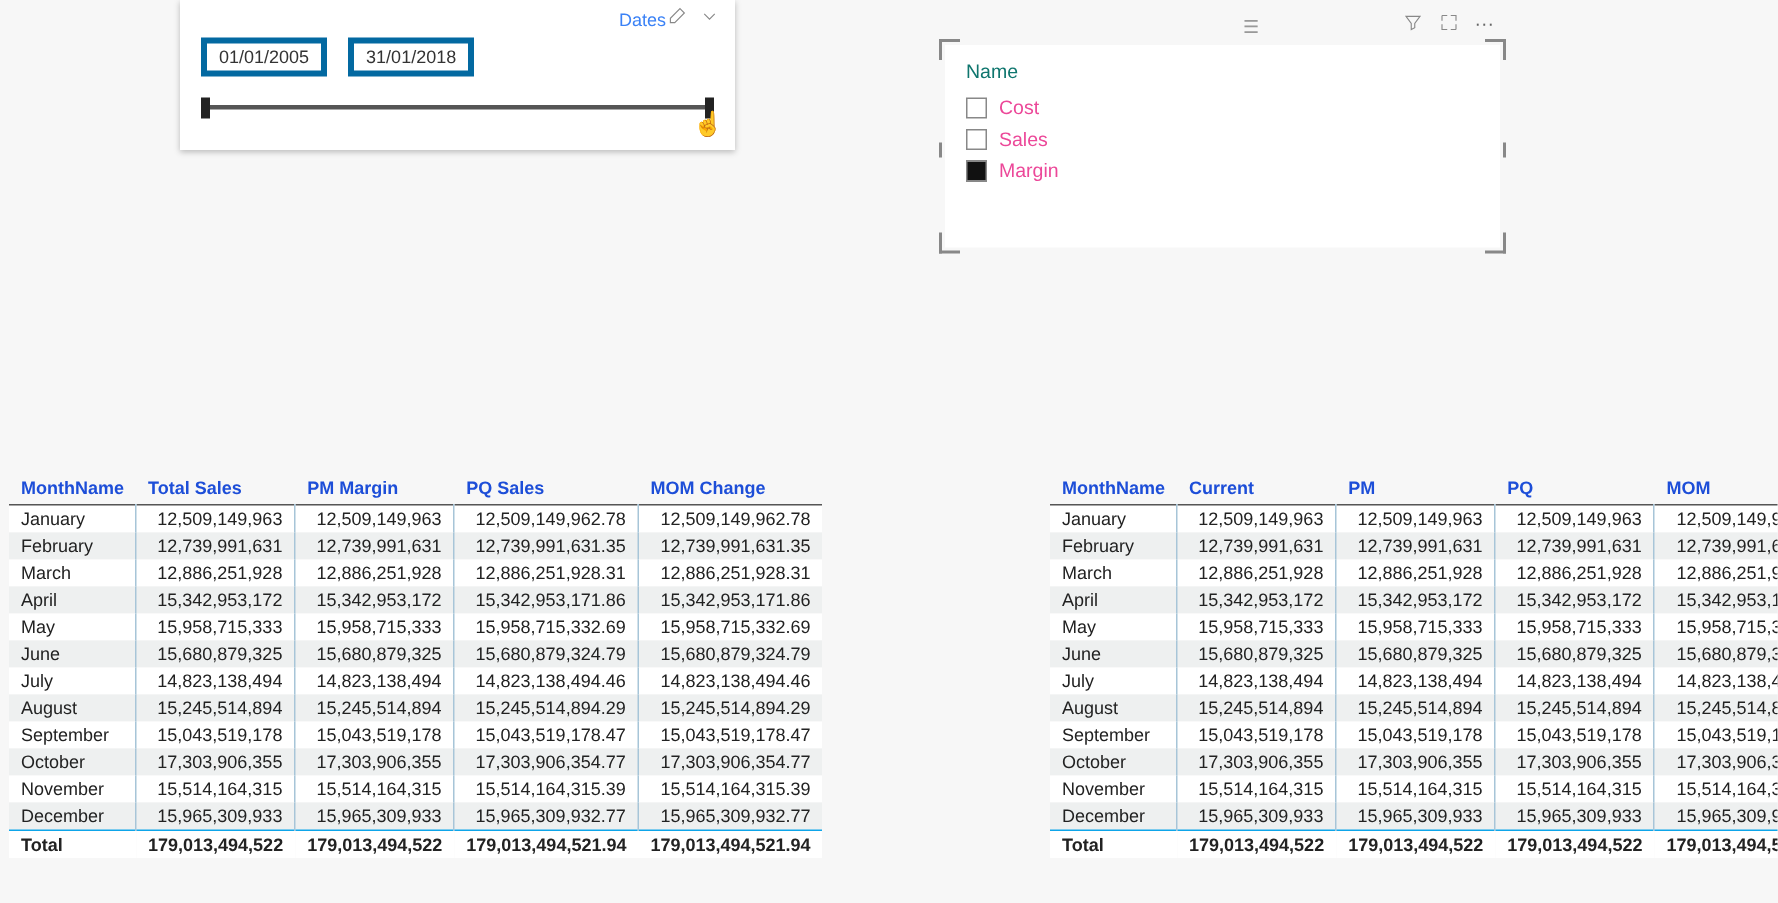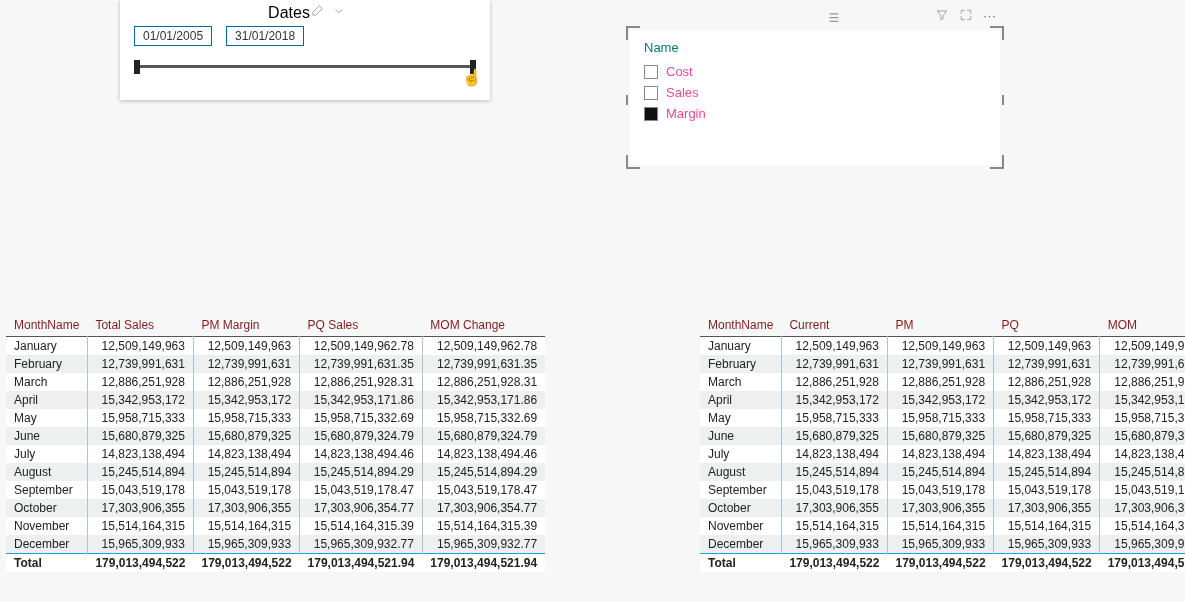--- a/index.html
+++ b/index.html
@@ -1,22 +1,22 @@
 <!DOCTYPE html>
 <html><head>
 <meta charset="utf-8">
 <style>
   html,body{margin:0;padding:0;font-family:'Segoe UI',Arial,sans-serif;background:#f7f7f7;color:#222;font-size:12px;}
   .canvas{position:relative;width:1185px;height:602px;background:#f7f7f7;}
   
   .slicer-dates{position:absolute;left:120px;top:0;width:370px;height:100px;background:#fff;box-shadow:0 1px 4px rgba(0,0,0,.25);}
-  .slicer-header{display:flex;align-items:center;justify-content:center;padding:4px 10px 0 14px;font-size:16px;color:#000000;}
+  .slicer-header{display:flex;align-items:center;justify-content:flex-end;padding:4px 10px 0 14px;font-size:12px;color:#3b82f6;}
   .slicer-actions{display:flex;gap:8px;color:#888;}
   .slicer-dates .date-inputs{display:flex;gap:14px;padding:4px 14px 6px;}
-  .date-box{border:1px solid #0369a1;padding:2px 8px;font-size:12px;color:#333;background:#fff;text-align:center;}
+  .date-box{border:4px solid #0369a1;padding:2px 8px;font-size:12px;color:#333;background:#fff;text-align:center;}
   .range-track{position:relative;margin:8px 14px 0;height:18px;}
   .track-bar{position:absolute;left:0;right:0;top:5px;height:3px;background:#555;}
   .track-handle{position:absolute;top:0;width:6px;height:14px;background:#222;}
   .hand-cursor{position:absolute;right:-6px;top:8px;font-size:16px;user-select:none;}
   
   .slicer-name{position:absolute;left:630px;top:30px;width:370px;height:135px;background:#fff;}
   .sel-corner{position:absolute;width:12px;height:12px;border:2px solid #888;}
   .sel-corner.tl{left:-4px;top:-4px;border-right:none;border-bottom:none;}
   .sel-corner.tr{right:-4px;top:-4px;border-left:none;border-bottom:none;}
   .sel-corner.bl{left:-4px;bottom:-4px;border-right:none;border-top:none;}
@@ -28,21 +28,21 @@
   .grip{margin-left:auto;margin-right:auto;font-size:12px;color:#999;letter-spacing:2px;transform:translateX(20px);}
   .toolbar-icons{display:flex;gap:10px;color:#666;position:absolute;right:4px;top:0;}
   .toolbar-icons span{font-size:13px;}
   .slicer-name .body{padding:10px 14px;}
   .slicer-name .title{font-size:13px;color:#0f766e;margin-bottom:6px;}
   .check-row{display:flex;align-items:center;gap:8px;padding:3px 0;font-size:13px;color:#ec4899;}
   .chk{width:12px;height:12px;border:1px solid #888;display:inline-block;}
   .chk.filled{background:#111;}
   
   table.matrix{border-collapse:collapse;font-size:12px;color:#222;}
-  table.matrix th{font-weight:400;text-align:left;padding:4px 8px;color:#7f1d1d;}
+  table.matrix th{font-weight:700;text-align:left;padding:4px 8px;color:#1d4ed8;}
   table.matrix th.num{text-align:left;}
   table.matrix td{padding:2px 8px;white-space:nowrap;}
   table.matrix tbody td{border-left:1px solid #a7c5d8;}
   table.matrix tbody td:first-child{border-left:none;}
   table.matrix thead tr{border-bottom:1px solid #555;}
   table.matrix tbody tr:nth-child(even) td{background:#eef0f0;}
   table.matrix tbody tr:nth-child(odd) td{background:#fff;}
   table.matrix tbody tr.total td{font-weight:600;border-top:1px solid #0ea5e9;background:#fff;}
   table.matrix tbody tr.total td:not(:first-child){border-left:none;}
   table.matrix td.num{text-align:right;}

